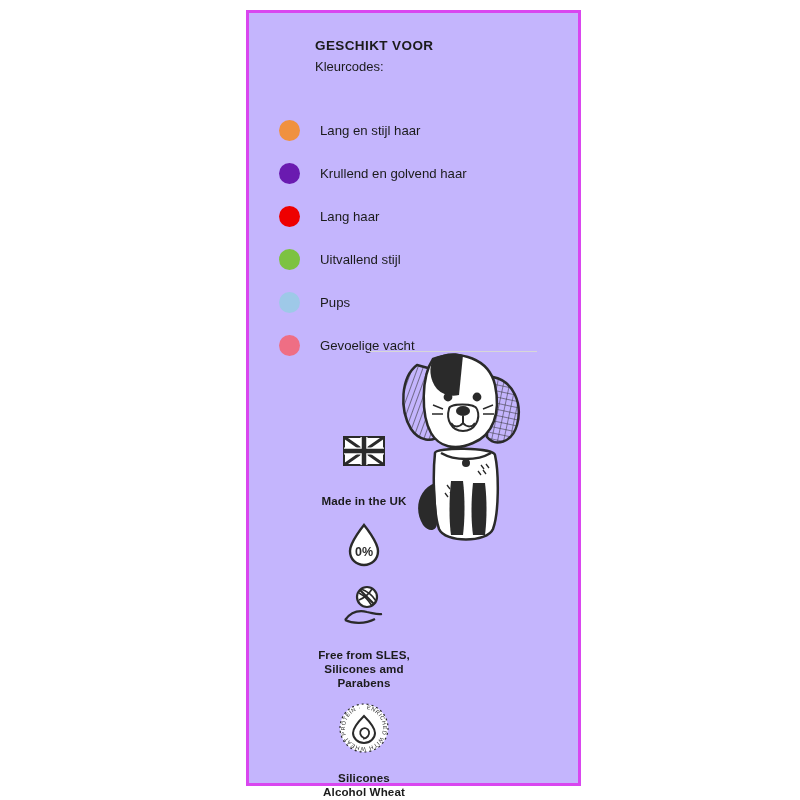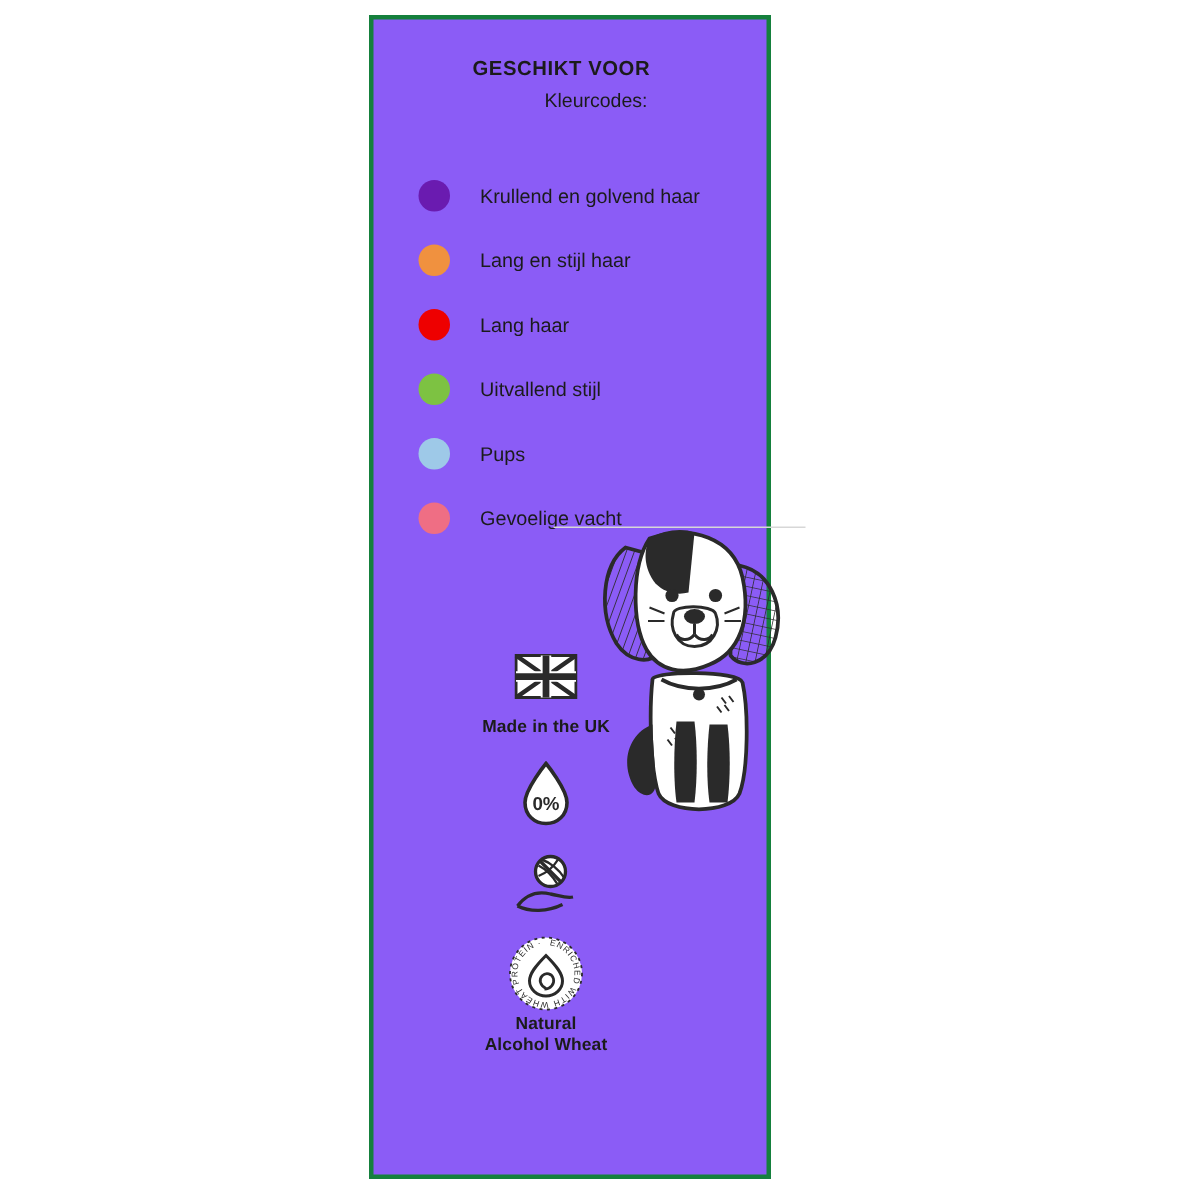--- a/index.html
+++ b/index.html
@@ -15,24 +15,24 @@
     width: 800px;
     height: 800px;
     overflow: hidden;
     background: #ffffff;
   }
   
   .panel {
     position: absolute;
     left: 246px;
     top: 10px;
-    width: 268px;
+    width: 335px;
     height: 776px;
-    border: 3px solid #15803d;
-    background: #8b5cf6;
+    border: 3px solid #d946ef;
+    background: #c4b5fd;
     box-sizing: border-box;
   }
   .panel-inner {
     position: absolute;
     inset: 0;
     padding: 0;
   }
   
   .header {
     position: absolute;
@@ -45,21 +45,20 @@
     font-weight: bold;
     color: #1b1b1b;
     letter-spacing: 0.4px;
     line-height: 1.35;
   }
   .header-sub {
     font-size: 13px;
     color: #1b1b1b;
     line-height: 1.5;
     margin-top: 2px;
-    margin-left: 48px;
   }
   
   .legend {
     position: absolute;
     left: 28px;
     top: 96px;
     width: 250px;
   }
   .legend-row {
     display: flex;
@@ -111,45 +110,45 @@
     height: 46px;
     display: flex;
     align-items: center;
     justify-content: center;
   }
   .badge-label {
     font-size: 11.6px;
     font-weight: bold;
     color: #1b1b1b;
     line-height: 1.22;
-    margin-top: 4px;
+    margin-top: 20px;
     letter-spacing: 0.1px;
   }
 </style>
 </head>
 <body>
 
 <div id="root">
 
   <div class="panel">
     <div class="panel-inner">
 
       <div class="header">
         <div class="header-title">GESCHIKT VOOR</div>
         <div class="header-sub">Kleurcodes:</div>
       </div>
 
       <div class="legend">
         <div class="legend-row">
+          <span class="legend-dot" style="background:#f0913f"></span>
+          <span class="legend-label">Lang en stijl haar</span>
+        </div>
+        <div class="legend-row">
           <span class="legend-dot" style="background:#6a1bb0"></span>
           <span class="legend-label">Krullend en golvend haar</span>
-        </div>
-        <div class="legend-row">
-          <span class="legend-dot" style="background:#f0913f"></span>
-          <span class="legend-label">Lang en stijl haar</span>
         </div>
         <div class="legend-row">
           <span class="legend-dot" style="background:#ee0000"></span>
           <span class="legend-label">Lang haar</span>
         </div>
         <div class="legend-row">
           <span class="legend-dot" style="background:#7dc242"></span>
           <span class="legend-label">Uitvallend stijl</span>
         </div>
         <div class="legend-row">
@@ -235,36 +234,41 @@
         <div class="badge">
           <div class="badge-icon">
             <svg width="46" height="42" viewBox="0 0 46 42" xmlns="http://www.w3.org/2000/svg">
               <circle cx="26" cy="13" r="10" fill="#ffffff" stroke="#2a2a2a" stroke-width="2.2"></circle>
               <path d="M18 9 C24 12 28 17 31 22 M20 5 C26 7 32 12 35 17 M18 16 C23 14 28 10 31 5" stroke="#2a2a2a" stroke-width="1.6" fill="none"></path>
               <path d="M19 6 L33 20" stroke="#2a2a2a" stroke-width="2.2"></path>
               <path d="M4 36 C10 28 18 26 26 28 C32 29 36 31 41 30" stroke="#2a2a2a" stroke-width="2.2" fill="none"></path>
               <path d="M4 36 C12 40 24 40 34 35" stroke="#2a2a2a" stroke-width="2.2" fill="none"></path>
             </svg>
           </div>
+          <div class="badge-label">
+            <span>Free from SLES,</span><br>
+            <span>Silicones amd</span><br>
+            <span>Parabens</span>
+          </div>
         </div>
 
         <div class="badge">
           <div class="badge-icon">
             <svg width="52" height="52" viewBox="0 0 52 52" xmlns="http://www.w3.org/2000/svg">
               <circle cx="26" cy="26" r="24" fill="#ffffff" stroke="#2a2a2a" stroke-width="1.2" stroke-dasharray="2 3"></circle>
               <path id="sealpath" d="M26 7 A19 19 0 1 1 25.9 7" fill="none"></path>
               <text font-family="Liberation Sans, sans-serif" font-size="5.6" fill="#2a2a2a" letter-spacing="0.6">
                 <textPath href="#sealpath" startOffset="2%">ENRICHED WITH WHEAT PROTEIN ·</textPath>
               </text>
               <path d="M26 14 C33 21 37 26 37 31 C37 36.5 32 41 26 41 C20 41 15 36.5 15 31 C15 26 19 21 26 14 Z" fill="#ffffff" stroke="#2a2a2a" stroke-width="2"></path>
               <path d="M26 36 C22 34 21 30 23.5 27.5 C26 25 30 26 31 29.5 C31.8 33 29 36.5 25 36.5" stroke="#2a2a2a" stroke-width="1.8" fill="none"></path>
             </svg>
           </div>
           <div class="badge-label">
-            <span>Natural</span><br>
+            <span>Silicones</span><br>
             <span>Alcohol Wheat</span>
           </div>
         </div>
 
       </div>
 
     </div>
   </div>
 
 </div>

